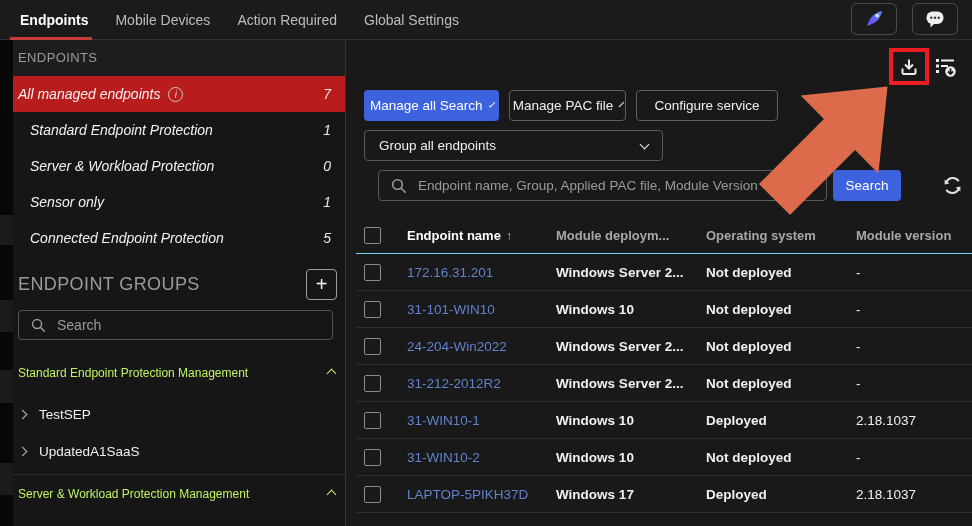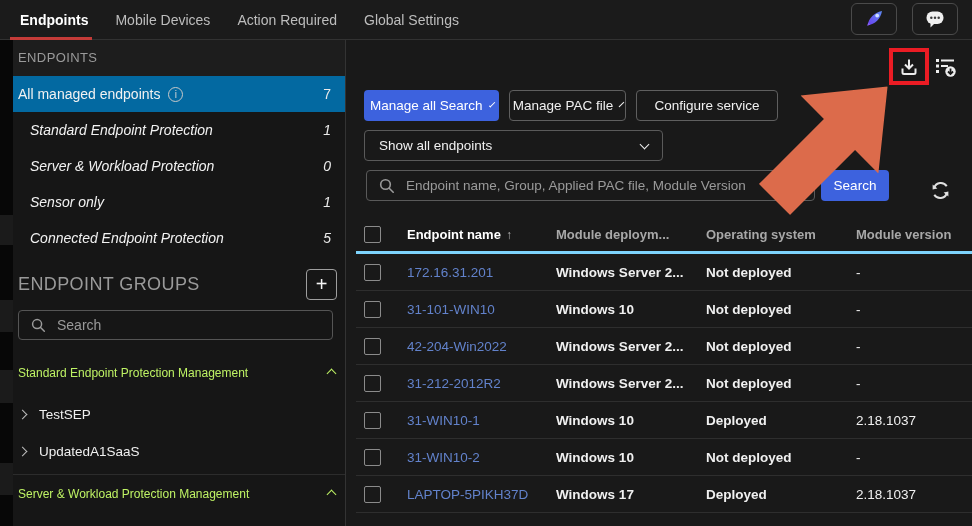--- a/index.html
+++ b/index.html
@@ -38,21 +38,21 @@
   }
   .ep-header {
     height:36px; line-height:36px; background:#1d1d1d; color:#9a9a9a;
     font-size:13px; letter-spacing:.4px; padding-left:5px;
   }
   .ep-item {
     height:36px; display:flex; align-items:center;
     padding:0 14px 0 5px; font-size:14px; color:#f2f2f2; cursor:pointer;
   }
   .ep-item.sub { padding-left:17px;font-style:italic; }
-  .ep-item.selected { background:#0369a1; }
+  .ep-item.selected { background:#b91c1c;font-style:italic; }
   .ep-count { margin-left:auto; color:#eaeaea; }
   .info-icon {
     display:inline-flex; align-items:center; justify-content:center;
     width:15px; height:15px; border:1px solid #c9c9c9; border-radius:50%;
     font-size:10px; color:#d5d5d5; margin-left:8px; flex:0 0 auto;
   }
 
   .groups-header { display:flex; align-items:center; height:44px; margin-top:6px; padding:0 8px 0 5px; }
   .groups-title { color:#9a9a9a; font-size:18px; letter-spacing:.4px; }
   .plus-btn {
@@ -110,21 +110,21 @@
   .btn-pac { width:117px; }
   .btn-config { width:142px; }
 
   .filter-select {
     position:absolute; left:18px; top:90px; width:299px; height:31px;
     border:1px solid #5a5a5a; border-radius:4px; display:flex; align-items:center;
     padding:0 14px; color:#f0f0f0; font-size:13.5px; cursor:pointer;
   }
   .filter-select .chev.down { margin-left:auto; }
 
-  .search-row { position:absolute; left:20px; top:130px; display:flex; align-items:flex-end; }
+  .search-row { position:absolute; left:32px; top:130px; display:flex; align-items:center; }
   .search-input {
     width:449px; height:31px; border:1px solid #5a5a5a; border-radius:4px;
     display:flex; align-items:center; background:transparent;
   }
   .search-input input {
     background:transparent; border:none; outline:none; color:#e5e5e5; width:390px;
     font-size:13.5px; font-family:"Liberation Sans",sans-serif;
   }
   .search-input input::placeholder { color:#9a9a9a; }
   .search-btn {
@@ -132,21 +132,21 @@
     border-radius:4px; font-size:13.5px; cursor:pointer; font-family:"Liberation Sans",sans-serif;
   }
   .refresh-btn { margin-left:40px; width:22px; height:22px; }
 
   
   .table { position:absolute; left:10px; top:178px; width:617px; }
   .t-row {
     display:grid; grid-template-columns:43px 149px 150px 150px auto;
     align-items:center; padding-left:8px;
   }
-  .t-head { height:36px; border-bottom:3px solid #7dd3fc; font-size:13px; font-weight:bold; color:#a8a8a8; }
+  .t-head { height:36px; border-bottom:1px solid #7dd3fc; font-size:13px; font-weight:bold; color:#a8a8a8; }
   .t-head .col-name { color:#ffffff; }
   .sort-arrow { color:#b5b5b5; font-weight:normal; margin-left:5px; font-size:12px; }
   .t-body .t-row { height:37px; border-bottom:1px solid #2e2e2e; font-size:13.5px; color:#f0f0f0; }
   .cell-name { color:#6282cb; cursor:pointer; }
   .cell-os, .cell-dep { font-weight:bold; }
   .checkbox {
     width:17px; height:17px; border:1.5px solid #8b8b8b; border-radius:2px; background:transparent; cursor:pointer;
   }
 
   
@@ -298,21 +298,21 @@
     <button class="btn btn-outline btn-pac">
       <span>Manage PAC file</span>
       <span class="chev down"></span>
     </button>
     <button class="btn btn-outline btn-config">
       <span>Configure service</span>
     </button>
   </div>
 
   <div class="filter-select">
-    <span>Show all endpoints</span>
+    <span>Group all endpoints</span>
     <span class="chev down"></span>
   </div>
 
   <div class="search-row">
     <div class="search-input">
       <span class="mag" style="display:flex">
         <svg width="16" height="16" viewBox="0 0 16 16">
           <circle cx="6.5" cy="6.5" r="4.8" fill="none" stroke="#9a9a9a" stroke-width="1.6"></circle>
           <line x1="10.2" y1="10.2" x2="14.2" y2="14.2" stroke="#9a9a9a" stroke-width="1.6" stroke-linecap="round"></line>
         </svg>
@@ -360,21 +360,21 @@
           </div>
           <div><span class="cell-name">31-101-WIN10</span></div>
           <div><span class="cell-os">Windows 10</span></div>
           <div><span class="cell-dep">Not deployed</span></div>
           <div><span class="cell-ver">-</span></div>
         </div>
         <div class="t-row">
           <div>
             <div class="checkbox"></div>
           </div>
-          <div><span class="cell-name">42-204-Win2022</span></div>
+          <div><span class="cell-name">24-204-Win2022</span></div>
           <div><span class="cell-os">Windows Server 2...</span></div>
           <div><span class="cell-dep">Not deployed</span></div>
           <div><span class="cell-ver">-</span></div>
         </div>
         <div class="t-row">
           <div>
             <div class="checkbox"></div>
           </div>
           <div><span class="cell-name">31-212-2012R2</span></div>
           <div><span class="cell-os">Windows Server 2...</span></div>

